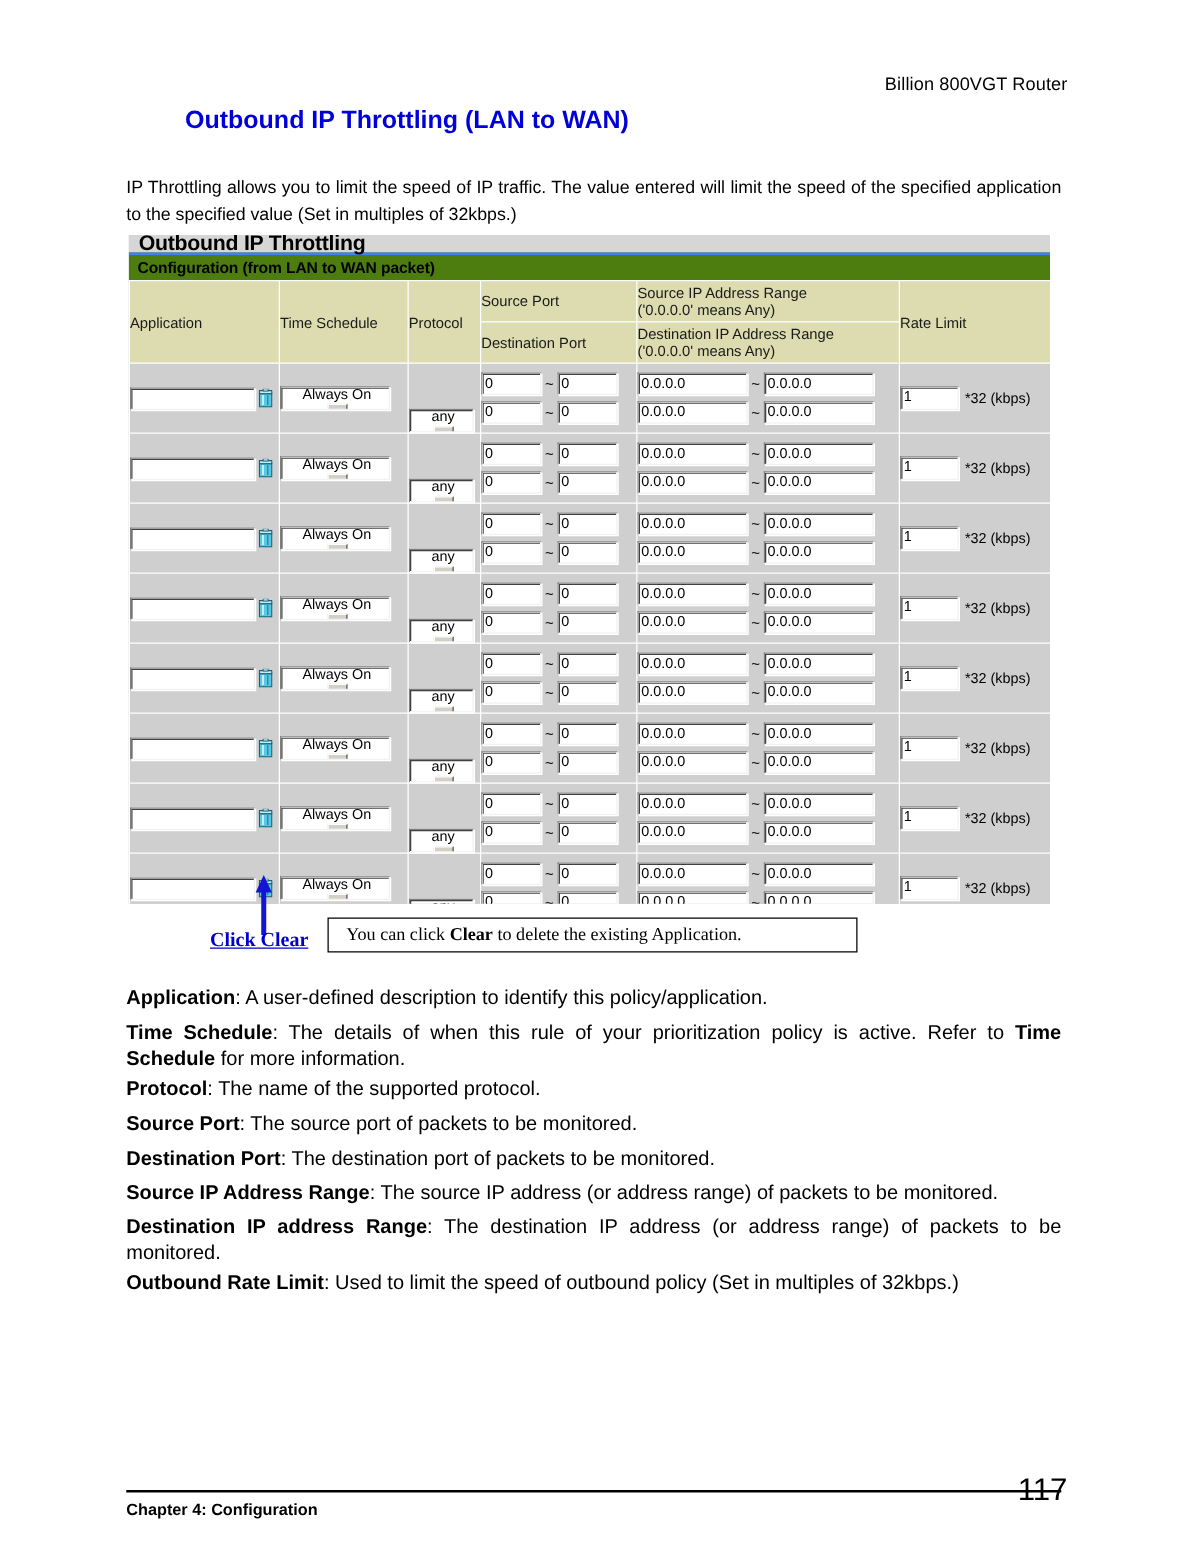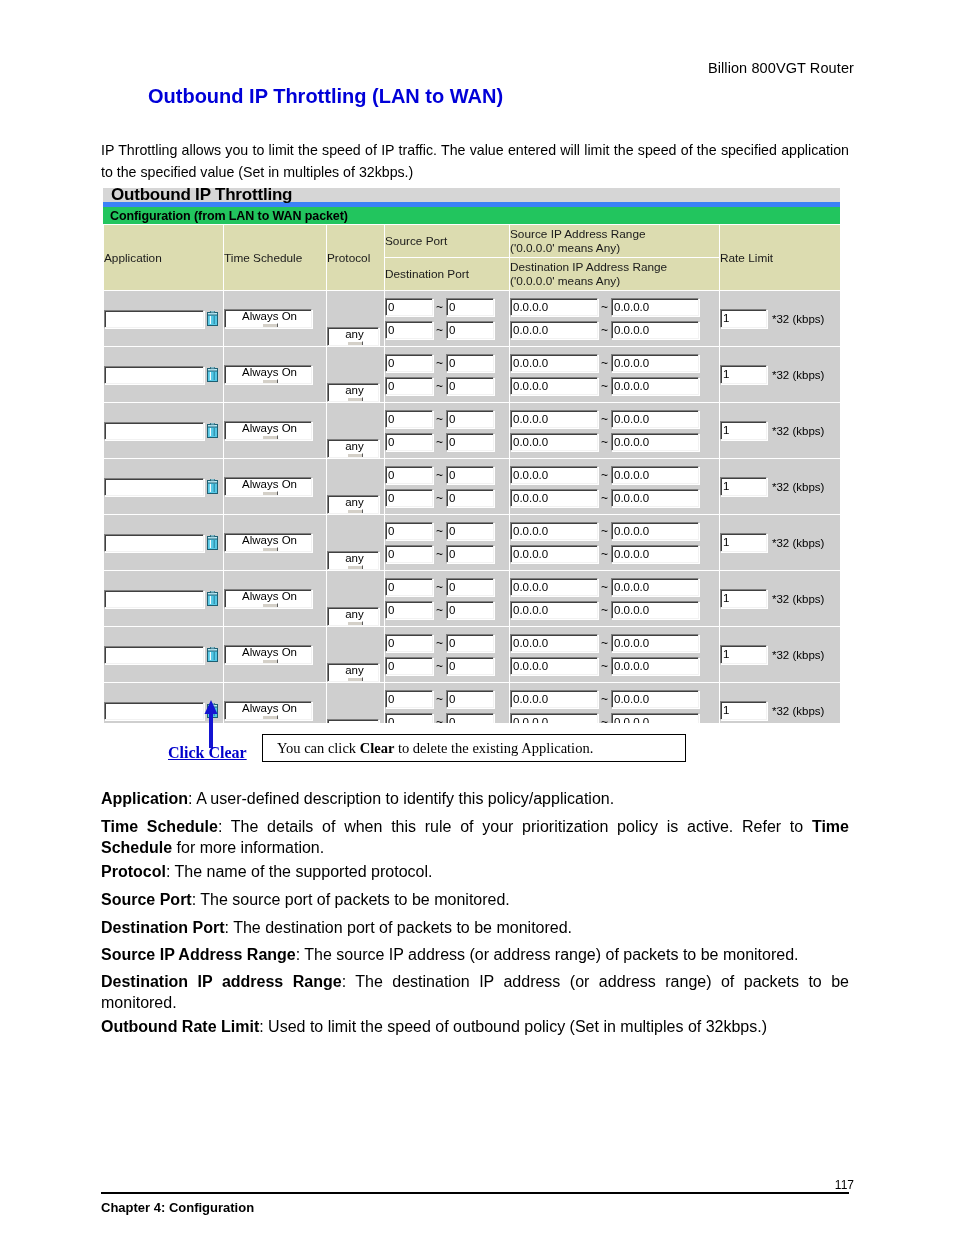--- a/index.html
+++ b/index.html
@@ -72,28 +72,28 @@
     font-weight: bold;
     color: #000;
     display: flex;
     align-items: center;
     padding-left: 8px;
     box-sizing: border-box;
     letter-spacing: -0.2px;
   }
   .panel-subtitle {
     height: 22px;
-    background: #22c55e;
+    background: #4d7c0f;
     font-size: 12.5px;
     font-weight: bold;
     display: flex;
     align-items: center;
     padding-left: 7px;
     box-sizing: border-box;
-    border-top: 5px solid #3b82f6;
+    border-top: 2px solid #3b82f6;
     letter-spacing: -0.1px;
   }
 
   table.grid {
     border-collapse: collapse;
     width: 737px;
     table-layout: fixed;
     background: #cfcfcf;
   }
   table.grid td {
@@ -268,21 +268,21 @@
     position: absolute;
     left: 101px;
     top: 1200px;
     font-size: 13px;
     font-weight: bold;
   }
   .footer-page {
     position: absolute;
     right: 100px;
     top: 1178px;
-    font-size: 12px;
+    font-size: 25px;
     text-align: right;
   }
 </style>
 </head>
 <body>
 
 <div class="page">
 
   <div class="running-head">Billion 800VGT Router</div>
 

